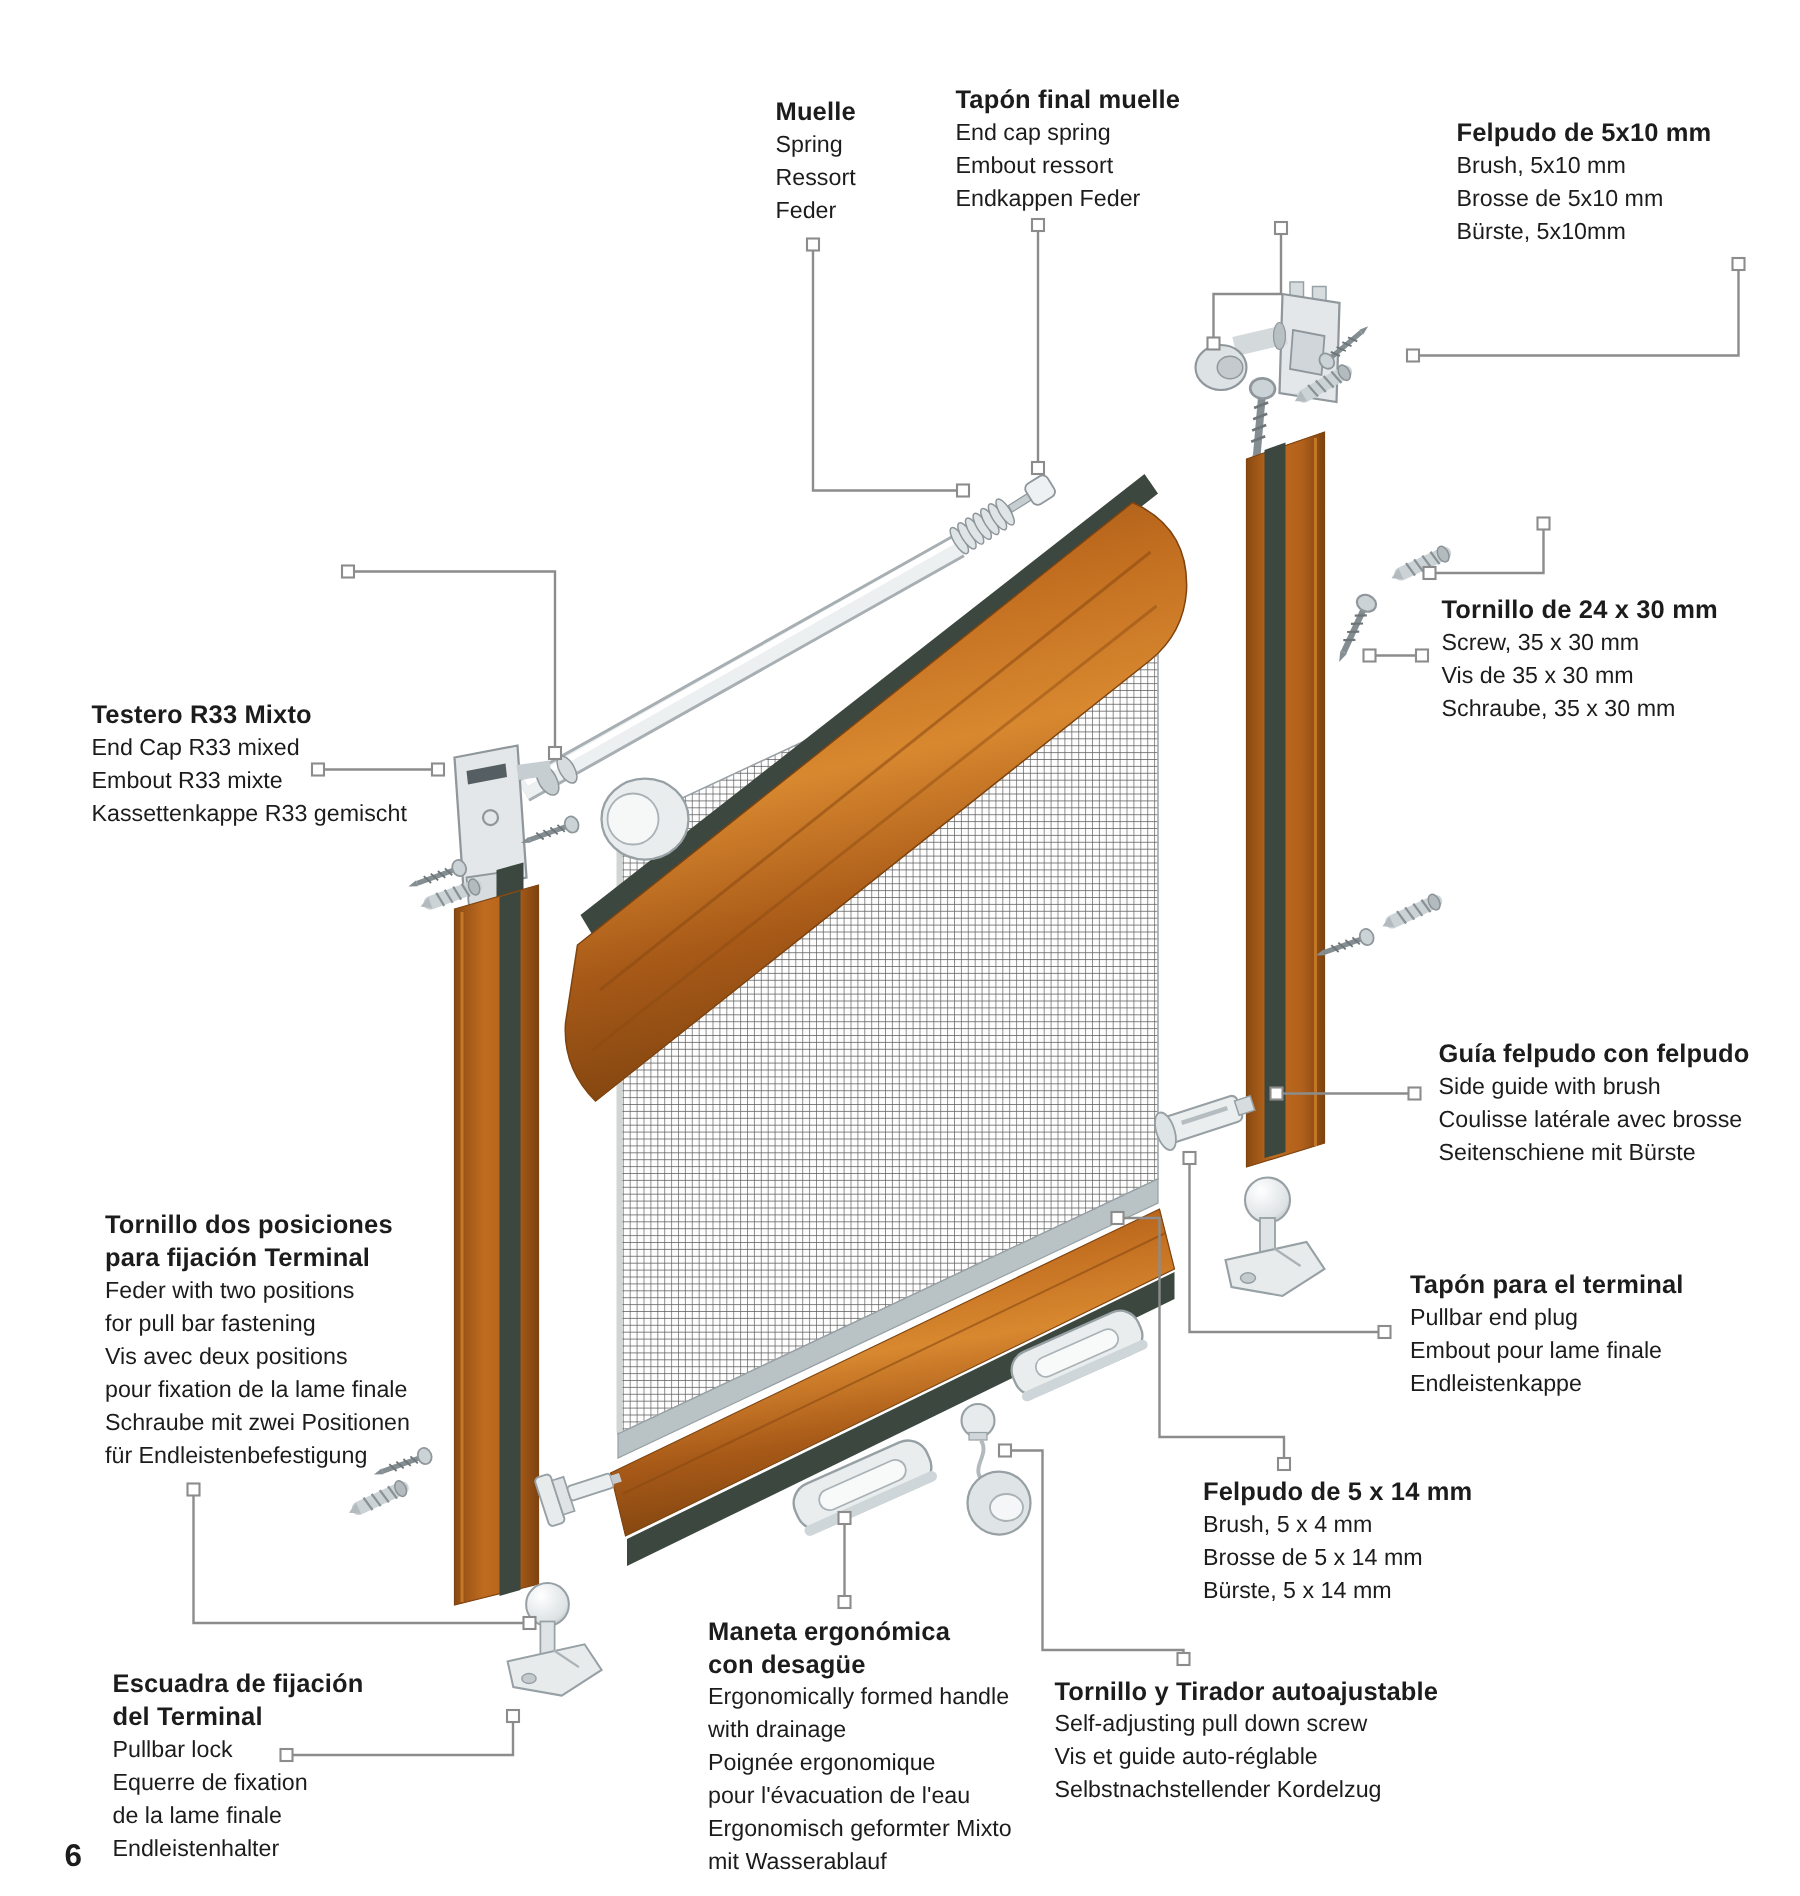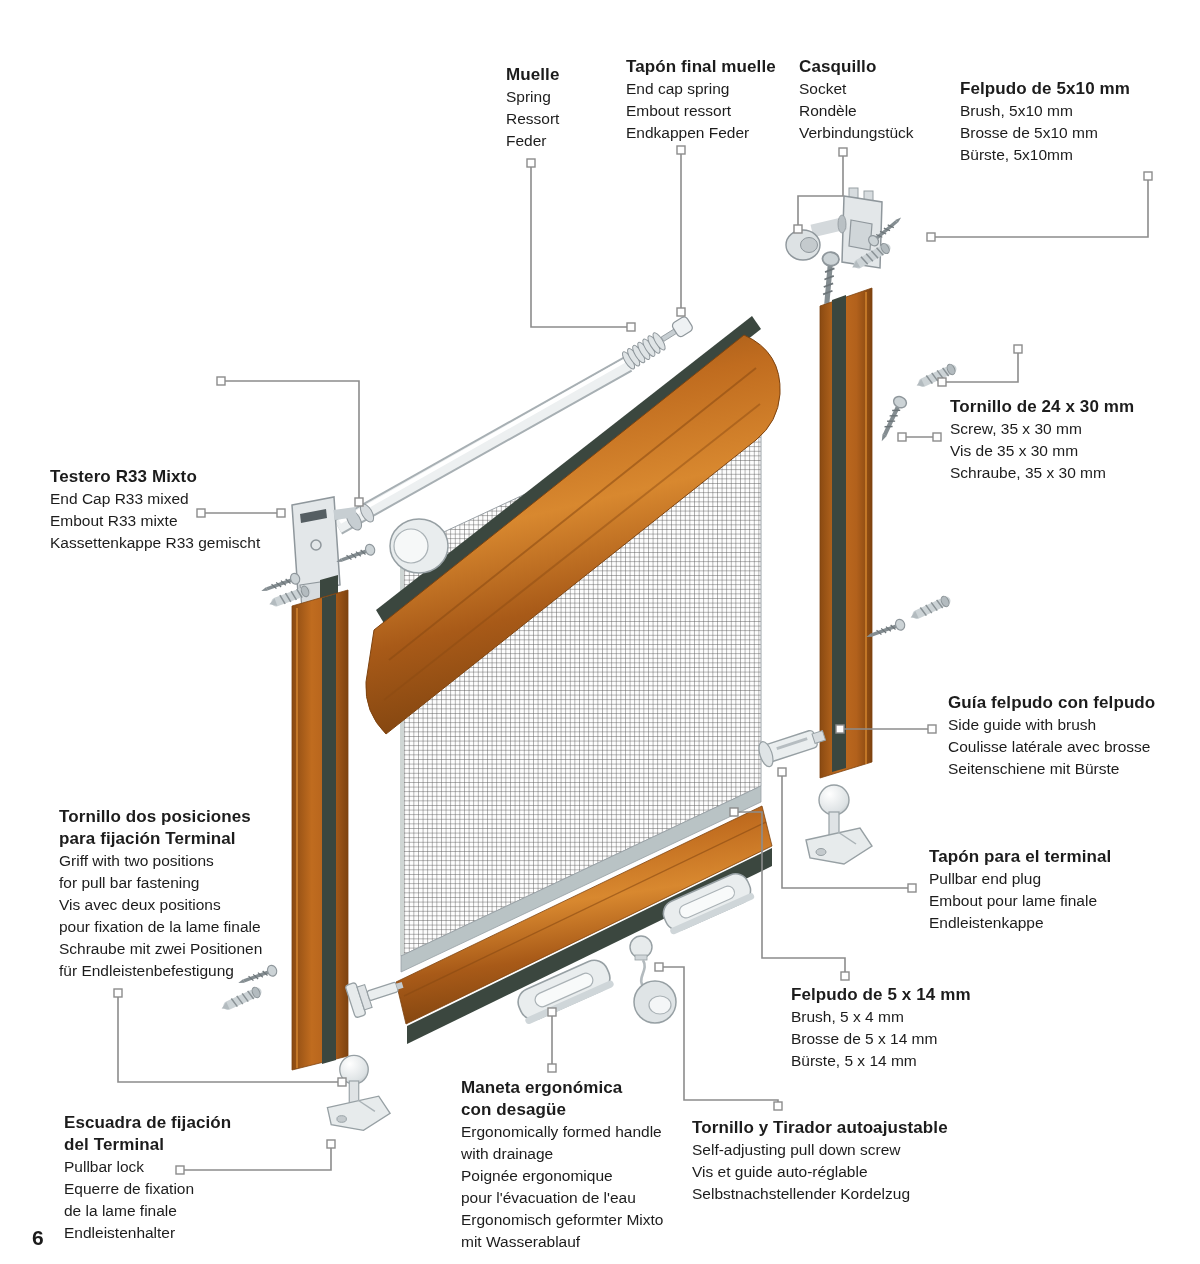--- a/index.html
+++ b/index.html
@@ -1,18 +1,18 @@
 <!DOCTYPE html>
 <html><head>
 <meta charset="utf-8">
 <style>
   html,body{margin:0;padding:0;background:#ffffff;}
   body{width:1200px;height:1264px;position:relative;overflow:hidden;
        font-family:"Liberation Sans",sans-serif;color:#1c1c1c;}
-  #stage{position:absolute;left:4px;top:0;width:1088px;height:1264px;}
+  #stage{position:absolute;left:15px;top:0;width:1088px;height:1264px;}
   svg{position:absolute;left:0;top:0;}
   .label{position:absolute;font-size:15.5px;line-height:22px;white-space:nowrap;}
   .label .t{font-size:17px;font-weight:bold;line-height:22px;letter-spacing:.1px;}
   #page-num{position:absolute;font-size:21px;font-weight:bold;}
 </style>
 </head>
 <body>
 
 <div id="stage">
 
@@ -239,26 +239,20 @@
   <div>Feder</div>
 </div>
 
 <div class="label" style="left:622px;top:56px">
   <div class="t">Tapón final muelle</div>
   <div>End cap spring</div>
   <div>Embout ressort</div>
   <div>Endkappen Feder</div>
 </div>
 
-<div class="label" style="left:795px;top:56px">
-  <div class="t">Casquillo</div>
-  <div>Socket</div>
-  <div>Rondèle</div>
-  <div>Verbindungstück</div>
-</div>
 
 <div class="label" style="left:956px;top:78px">
   <div class="t">Felpudo de 5x10 mm</div>
   <div>Brush, 5x10 mm</div>
   <div>Brosse de 5x10 mm</div>
   <div>Bürste, 5x10mm</div>
 </div>
 
 
 <div class="label" style="left:946px;top:396px">
@@ -279,21 +273,21 @@
 <div class="label" style="left:944px;top:692px">
   <div class="t">Guía felpudo con felpudo</div>
   <div>Side guide with brush</div>
   <div>Coulisse latérale avec brosse</div>
   <div>Seitenschiene mit Bürste</div>
 </div>
 
 <div class="label" style="left:55px;top:806px">
   <div class="t">Tornillo dos posiciones</div>
   <div class="t">para fijación Terminal</div>
-  <div>Griff with two positions</div>
+  <div>Feder with two positions</div>
   <div>for pull bar fastening</div>
   <div>Vis avec deux positions</div>
   <div>pour fixation de la lame finale</div>
   <div>Schraube mit zwei Positionen</div>
   <div>für Endleistenbefestigung</div>
 </div>
 
 <div class="label" style="left:925px;top:846px">
   <div class="t">Tapón para el terminal</div>
   <div>Pullbar end plug</div>

